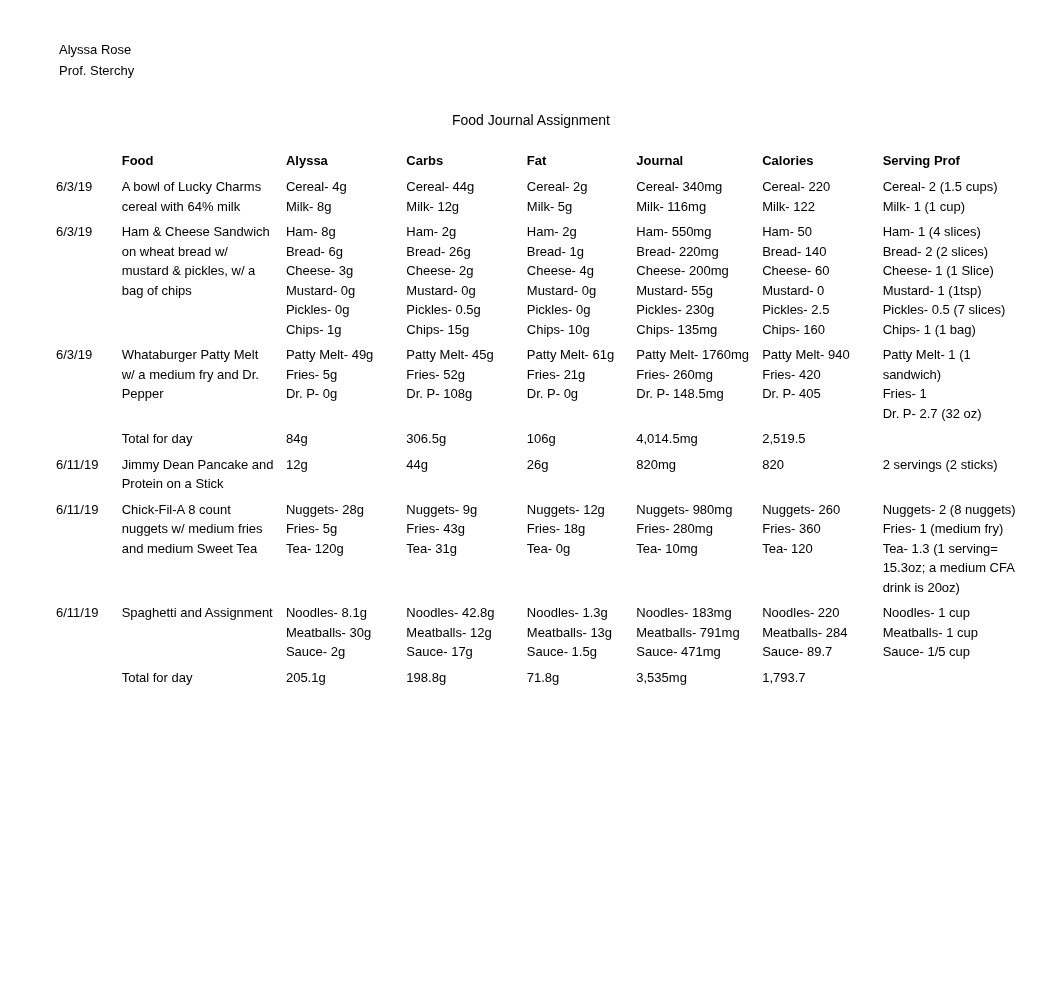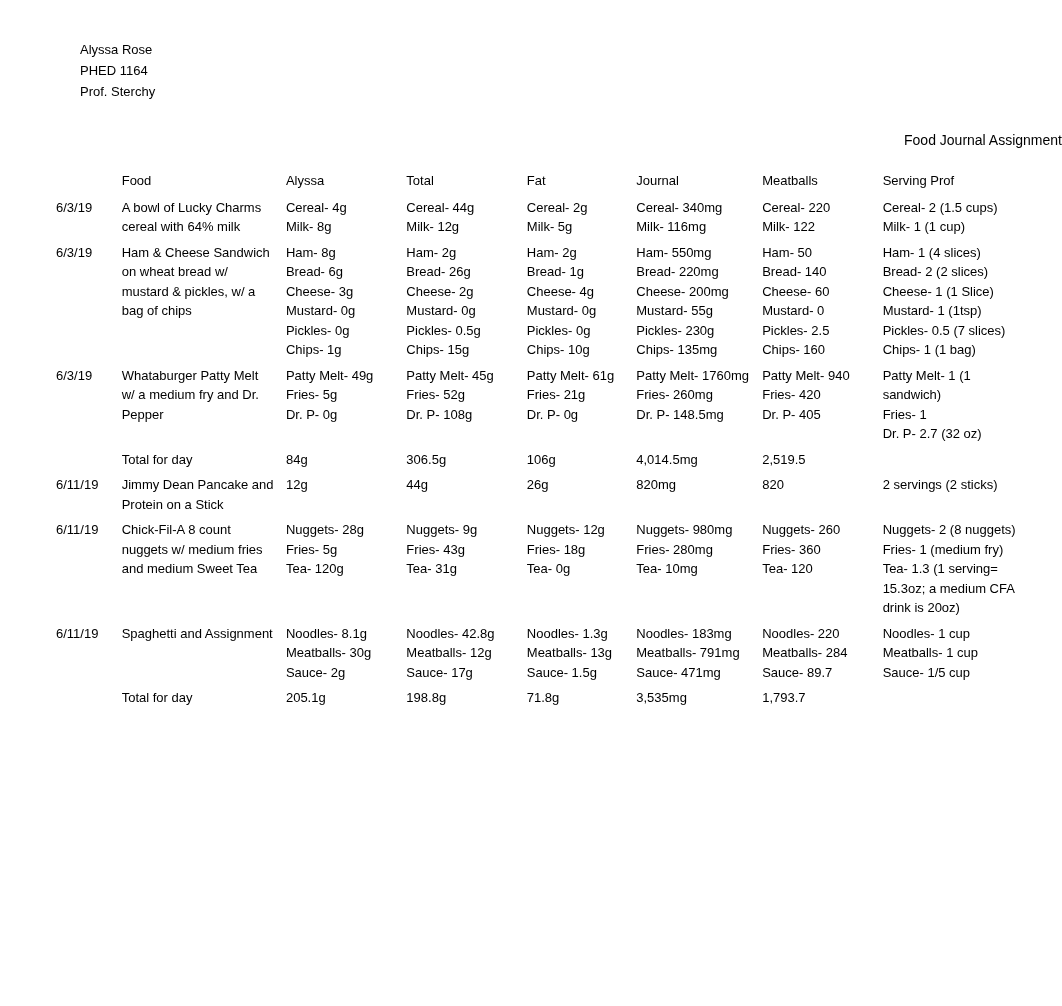--- a/index.html
+++ b/index.html
@@ -6,26 +6,26 @@
     body {
       background: #fff;
       font-family: Arial, sans-serif;
       font-size: 13px;
       color: #000;
       width: 1062px;
       min-height: 1006px;
       padding: 40px 0;
     }
     .header {
-      margin-left: 80px;
+      margin-left: 59px;
       margin-bottom: 30px;
       line-height: 1.6;
     }
     .page-title {
-      text-align: right;
+      text-align: center;
       margin-bottom: 20px;
       font-size: 14px;
     }
     .journal-table {
       width: 980px;
       margin-left: 50px;
       border-collapse: collapse;
     }
     .journal-table td {
       vertical-align: top;
@@ -35,30 +35,29 @@
     }
     .col-date { width: 60px; }
     .col-food { width: 150px; }
     .col-protein { width: 110px; }
     .col-carbs { width: 110px; }
     .col-fat { width: 100px; }
     .col-sodium { width: 115px; }
     .col-calories { width: 110px; }
     .col-serving { width: 140px; }
     .header-row td {
-      font-weight: normal;
+      font-weight: bold;
       padding-bottom: 4px;
     }
   </style>
 </head>
 <body>
 
 <div class="header">
   <div>Alyssa Rose</div>
-  <div>PHED 1164</div>
   <div>Prof. Sterchy</div>
 </div>
 
 <div class="page-title">Food Journal Assignment</div>
 
 <table class="journal-table">
   <colgroup>
     <col class="col-date">
     <col class="col-food">
     <col class="col-protein">
@@ -66,24 +65,24 @@
     <col class="col-fat">
     <col class="col-sodium">
     <col class="col-calories">
     <col class="col-serving">
   </colgroup>
   <tbody>
       <tr class="header-row">
     <td></td>
     <td>Food</td>
     <td>Alyssa</td>
-    <td>Total</td>
+    <td>Carbs</td>
     <td>Fat</td>
     <td>Journal</td>
-    <td>Meatballs</td>
+    <td>Calories</td>
     <td>Serving Prof</td>
   </tr>
   </tbody>
     <tbody id="table-body">
       <tr>
         <td>6/3/19</td>
         <td>A bowl of Lucky Charms cereal with 64% milk</td>
         <td>Cereal- 4g<br>Milk- 8g</td>
         <td>Cereal- 44g<br>Milk- 12g</td>
         <td>Cereal- 2g<br>Milk- 5g</td>

